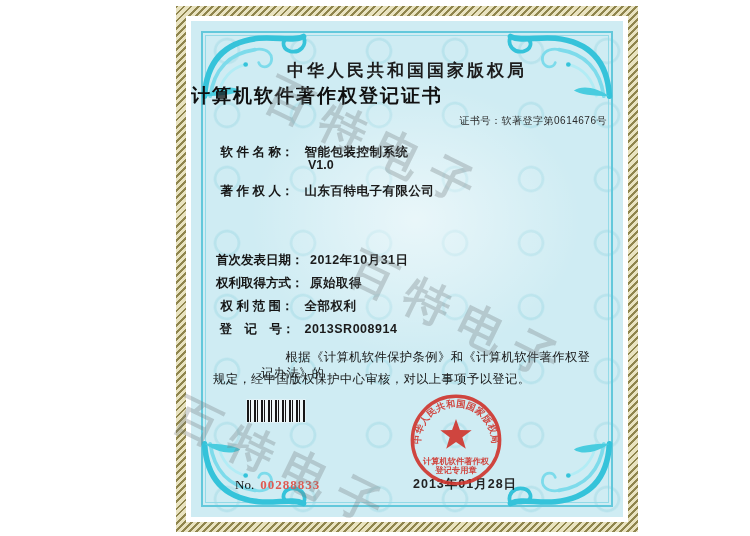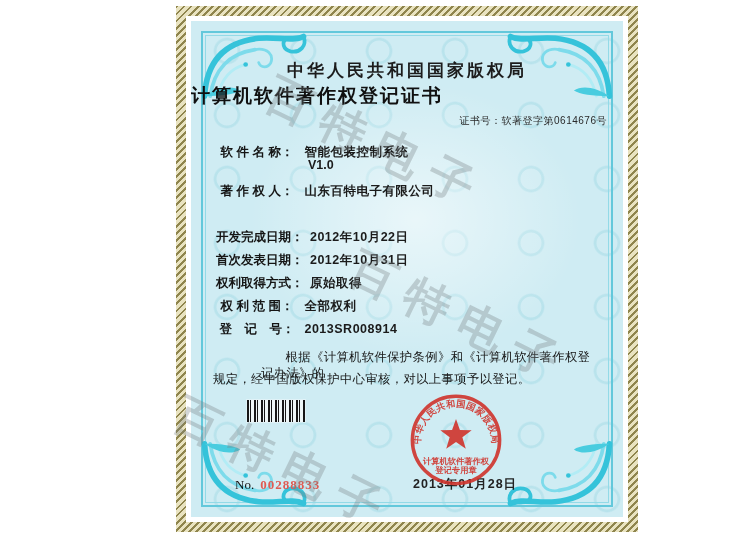--- a/index.html
+++ b/index.html
@@ -128,24 +128,20 @@
       <span class="lab">软 件 名 称：</span>
       <span class="val">智能包装控制系统</span>
     </div>
     <div class="row r-ver">V1.0</div>
 
     <div class="row r-auth">
       <span class="lab">著 作 权 人：</span>
       <span class="val">山东百特电子有限公司</span>
     </div>
 
-    <div class="row r-dev">
-      <span class="lab">开发完成日期：</span>
-      <span class="val">2012年10月22日</span>
-    </div>
 
     <div class="row r-pub">
       <span class="lab">首次发表日期：</span>
       <span class="val">2012年10月31日</span>
     </div>
 
     <div class="row r-acq">
       <span class="lab">权利取得方式：</span>
       <span class="val">原始取得</span>
     </div>

